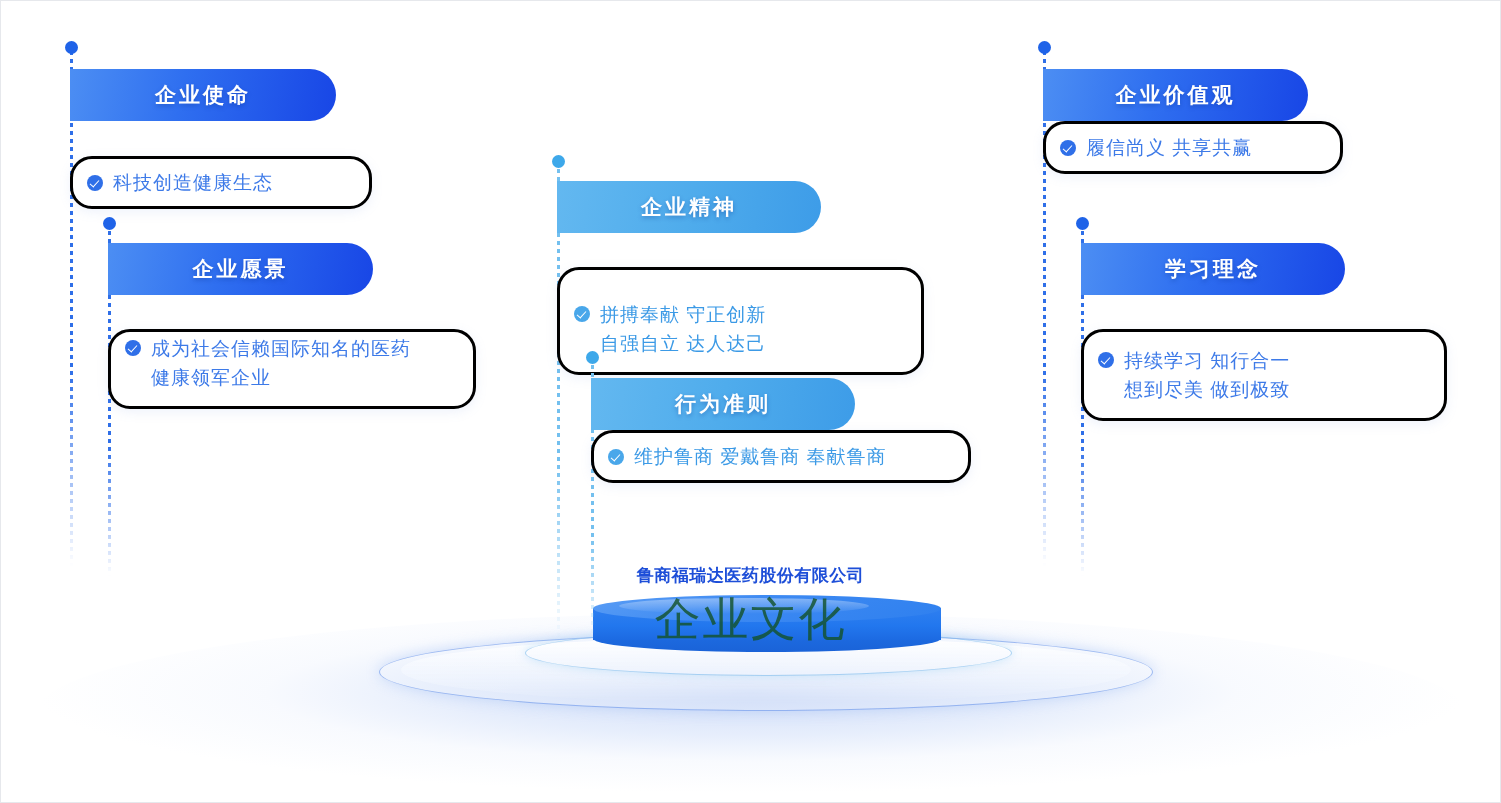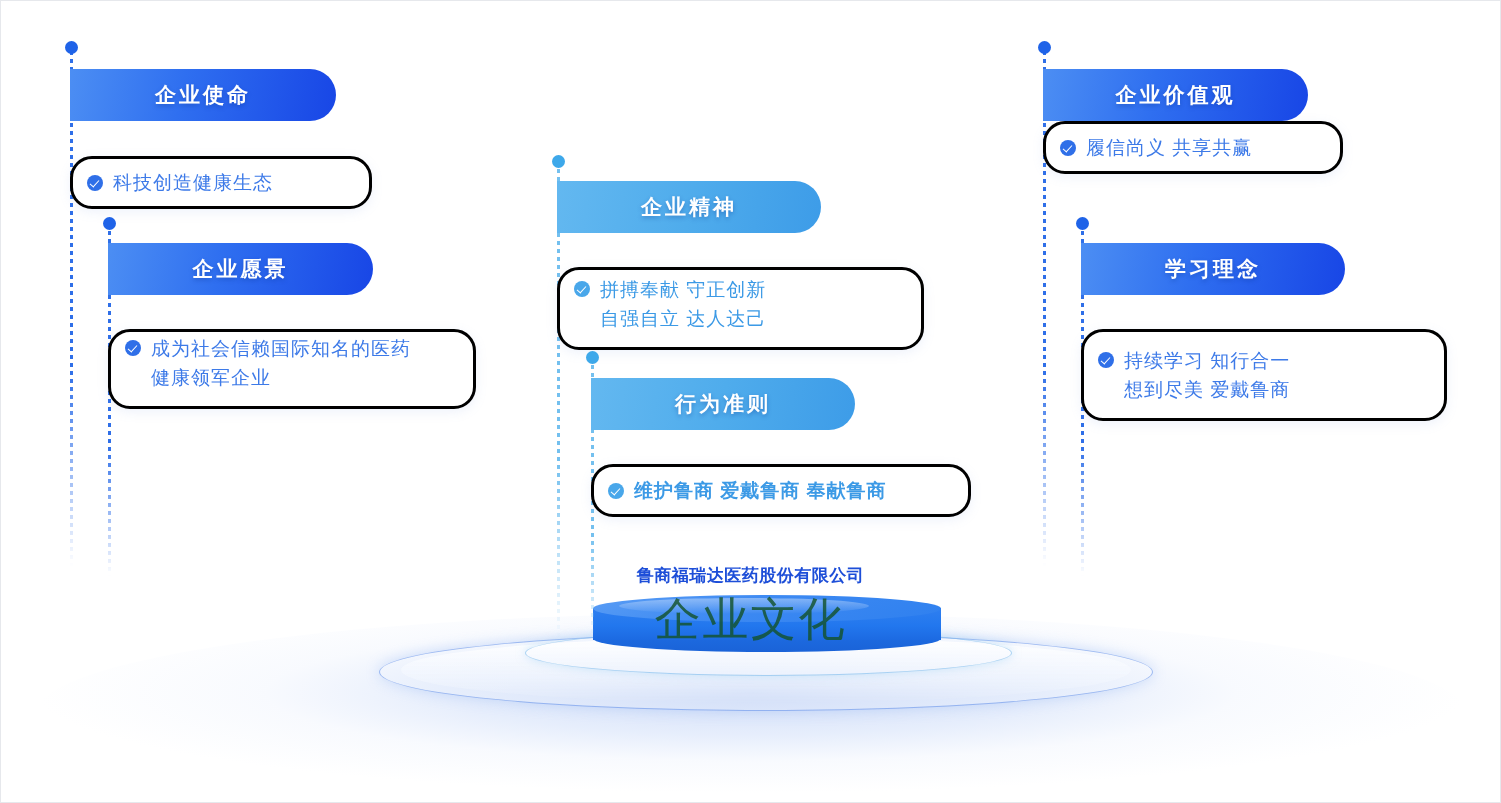--- a/index.html
+++ b/index.html
@@ -270,35 +270,35 @@
     </div>
   </div>
 
   <div class="conn fade" style="left:556px; top:168px; height:470px; color:#74c0ef;"></div>
   <div class="pin-dot" style="left:551px; top:154px; color:#3da8ea;"></div>
 
   <div class="block" style="left:556px; top:180px; width:400px;">
     <div class="pill sky" style="width:264px;">
       <span>企业精神</span>
     </div>
-    <div class="card sky" style="margin-top:34px; width:367px; align-items:flex-start; padding-top:5px; padding-bottom:14px;">
+    <div class="card sky" style="margin-top:34px; width:367px; align-items:flex-start; padding-top:30px; padding-bottom:14px;">
       <span class="check-icon" style="margin-top:6px;"></span>
       <span class="card-text">拼搏奉献  守正创新
 自强自立  达人达己</span>
     </div>
   </div>
 
   <div class="conn fade" style="left:590px; top:364px; height:274px; color:#74c0ef;"></div>
   <div class="pin-dot" style="left:585px; top:350px; color:#3da8ea;"></div>
 
   <div class="block" style="left:590px; top:377px; width:420px;">
     <div class="pill sky" style="width:264px;">
       <span>行为准则</span>
     </div>
-    <div class="card sky" style="margin-top:34px; width:380px;font-weight:bold;">
+    <div class="card sky" style="width:380px;">
       <span class="check-icon"></span>
       <span class="card-text">维护鲁商  爱戴鲁商  奉献鲁商</span>
     </div>
   </div>
 
   <div class="conn fade" style="left:1042px; top:50px; height:515px; color:#2f6fe8;"></div>
   <div class="pin-dot" style="left:1037px; top:40px; color:#1f63e8;"></div>
 
   <div class="block" style="left:1042px; top:68px; width:400px;">
     <div class="pill deep" style="width:265px;">
@@ -313,17 +313,17 @@
   <div class="conn fade" style="left:1080px; top:230px; height:345px; color:#2f6fe8;"></div>
   <div class="pin-dot" style="left:1075px; top:216px; color:#1f63e8;"></div>
 
   <div class="block" style="left:1080px; top:242px; width:420px;">
     <div class="pill deep" style="width:264px;">
       <span>学习理念</span>
     </div>
     <div class="card" style="margin-top:34px; width:366px; align-items:flex-start; padding-top:14px; padding-bottom:14px;">
       <span class="check-icon" style="margin-top:6px;"></span>
       <span class="card-text">持续学习  知行合一
-想到尽美  爱戴鲁商</span>
+想到尽美  做到极致</span>
     </div>
   </div>
 
 </div>
 
 </body></html>

